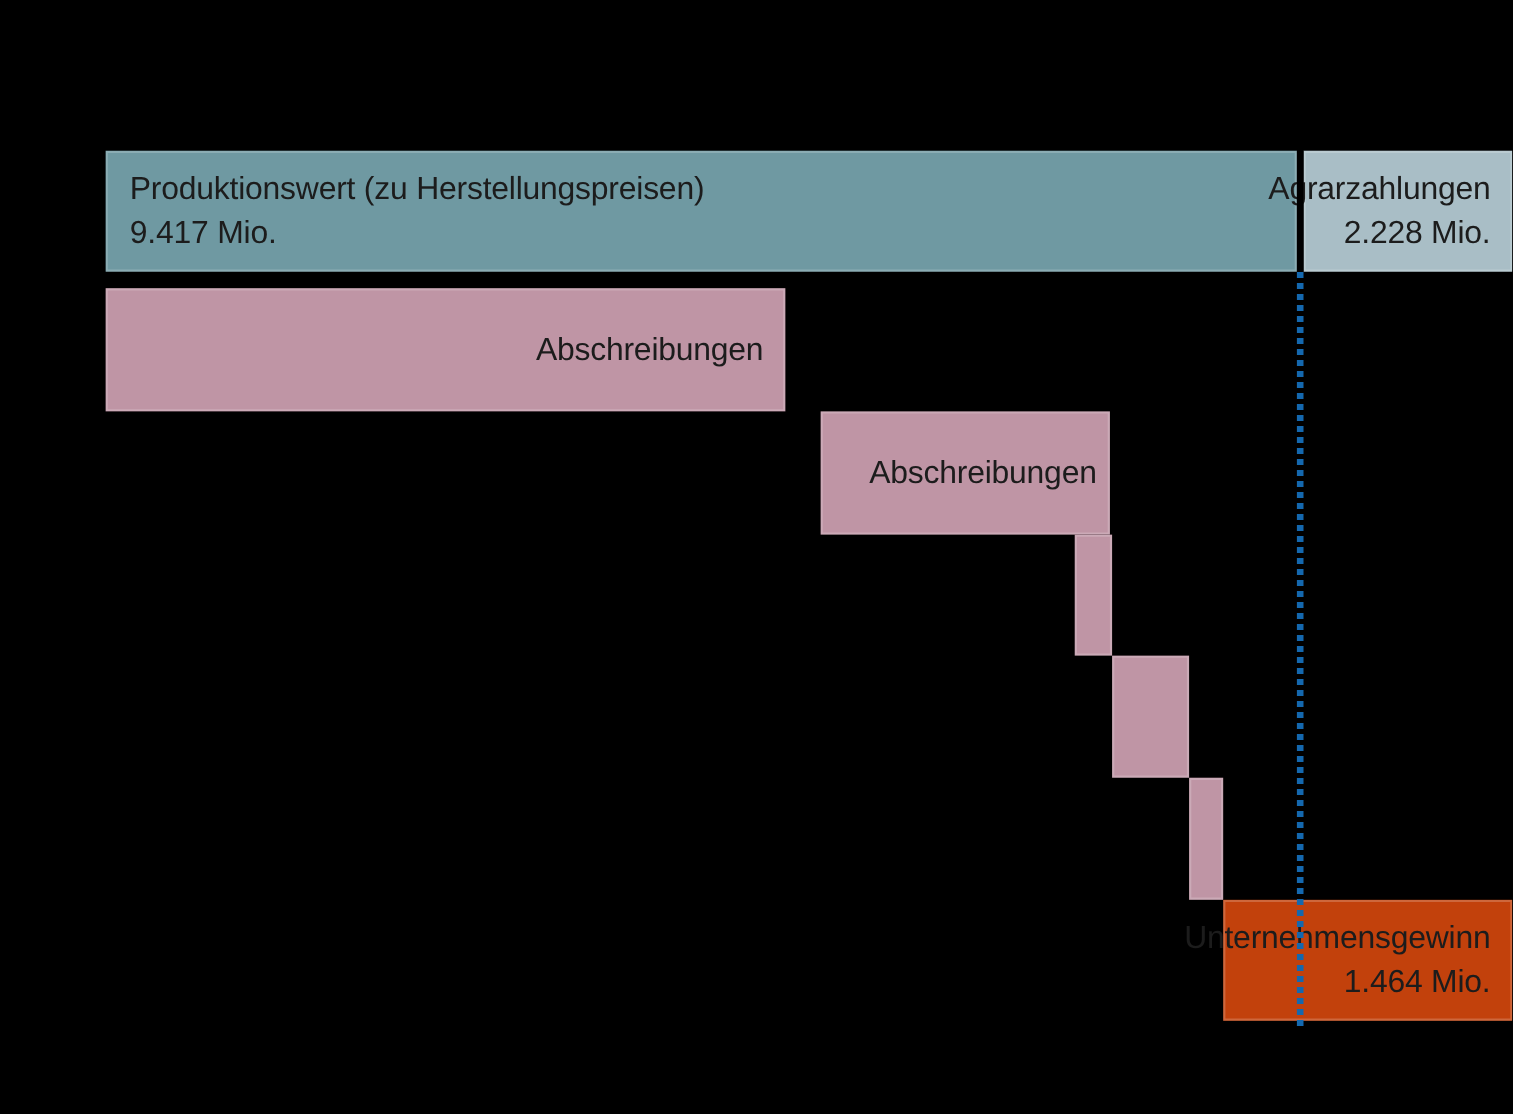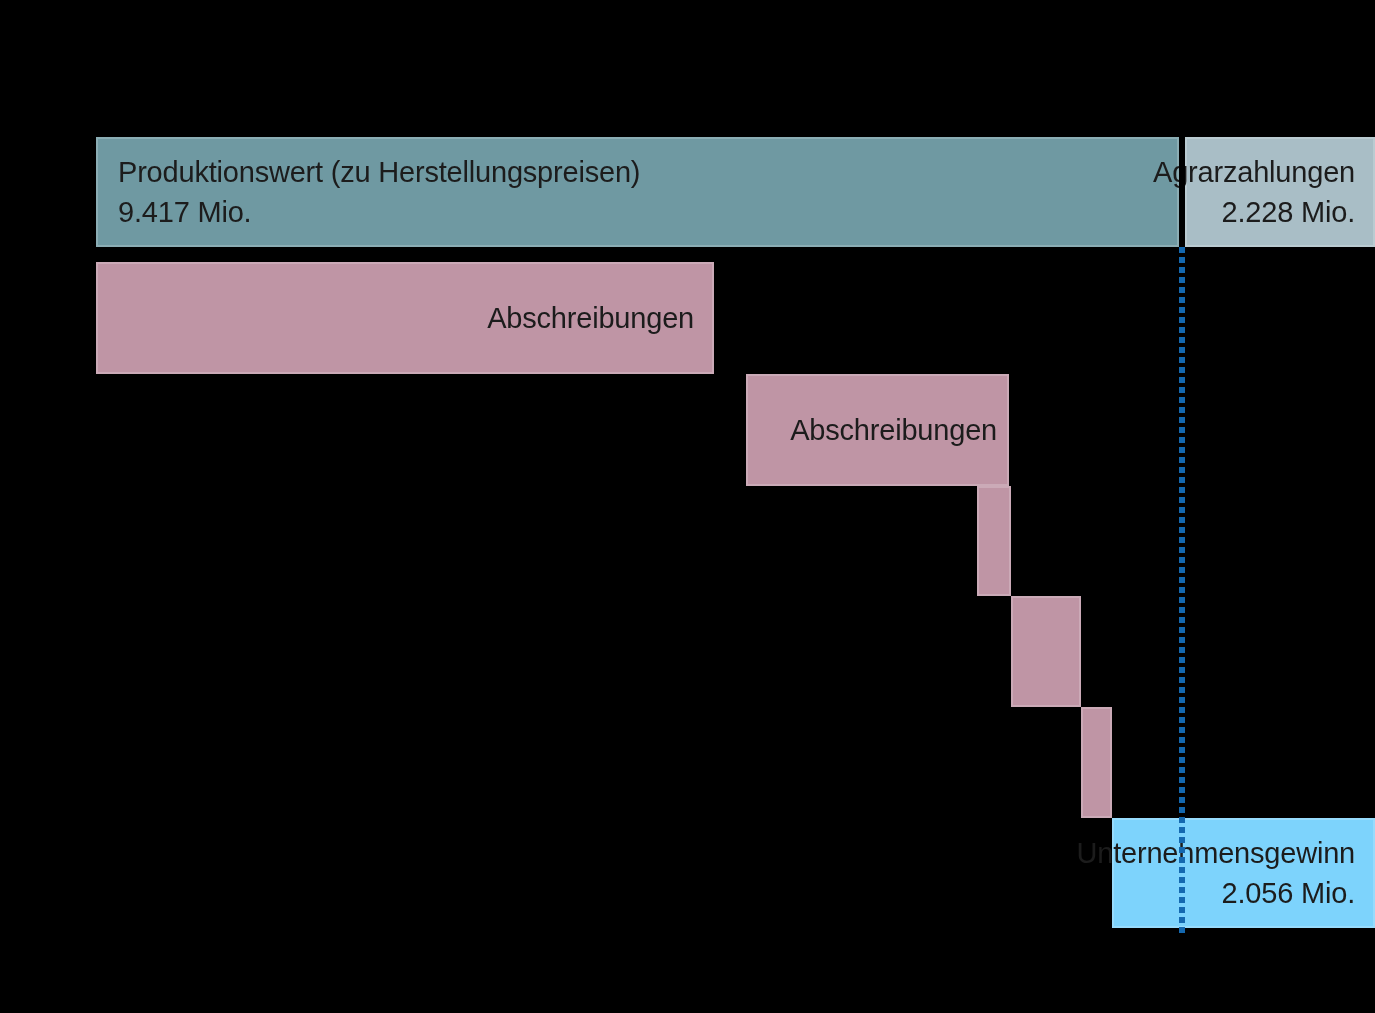--- a/index.html
+++ b/index.html
@@ -35,21 +35,21 @@
   .bar.align-right { align-items: flex-end; }
   .bar.align-left  { align-items: flex-start; }
 
   .bar-produktionswert { left: 96px;  top: 137px; width: 1083px; height: 110px; background: #6f99a2; padding-left: 22px; }
   .bar-agrarzahlungen  { left: 1185px; top: 137px; width: 190px;  height: 110px; background: #a9bec6; padding-right: 20px; }
   .bar-vorleistungen   { left: 96px;  top: 262px; width: 618px;  height: 112px; background: #bf95a5; padding-right: 20px; }
   .bar-abschreibungen  { left: 746px; top: 374px; width: 263px;  height: 112px; background: #bf95a5; padding-right: 12px; }
   .bar-deduction-1     { left: 977px; top: 486px; width: 34px;   height: 110px; background: #bf95a5; }
   .bar-deduction-2     { left: 1011px; top: 596px; width: 70px;  height: 111px; background: #bf95a5; }
   .bar-deduction-3     { left: 1081px; top: 707px; width: 31px;  height: 111px; background: #bf95a5; }
-  .bar-unternehmensgewinn { left: 1112px; top: 818px; width: 263px; height: 110px; background: #7dd3fc; padding-right: 20px; }
+  .bar-unternehmensgewinn { left: 1112px; top: 818px; width: 263px; height: 110px; background: #c2410c; padding-right: 20px; }
 
   .bar-divider {
     position: absolute;
     left: 1179px; top: 137px;
     width: 6px; height: 110px;
     background: #000000;
     z-index: 3;
   }
   .reference-line {
     position: absolute;
@@ -89,18 +89,18 @@
   </div>
 
   <div class="bar bar-deduction-1"></div>
 
   <div class="bar bar-deduction-2"></div>
 
   <div class="bar bar-deduction-3"></div>
 
   <div class="bar bar-unternehmensgewinn align-right">
     <span>Unternehmensgewinn</span>
-    <span>2.056 Mio.</span>
+    <span>1.464 Mio.</span>
   </div>
 
   <div class="reference-line"></div>
 
 </div>
 
 </body></html>

